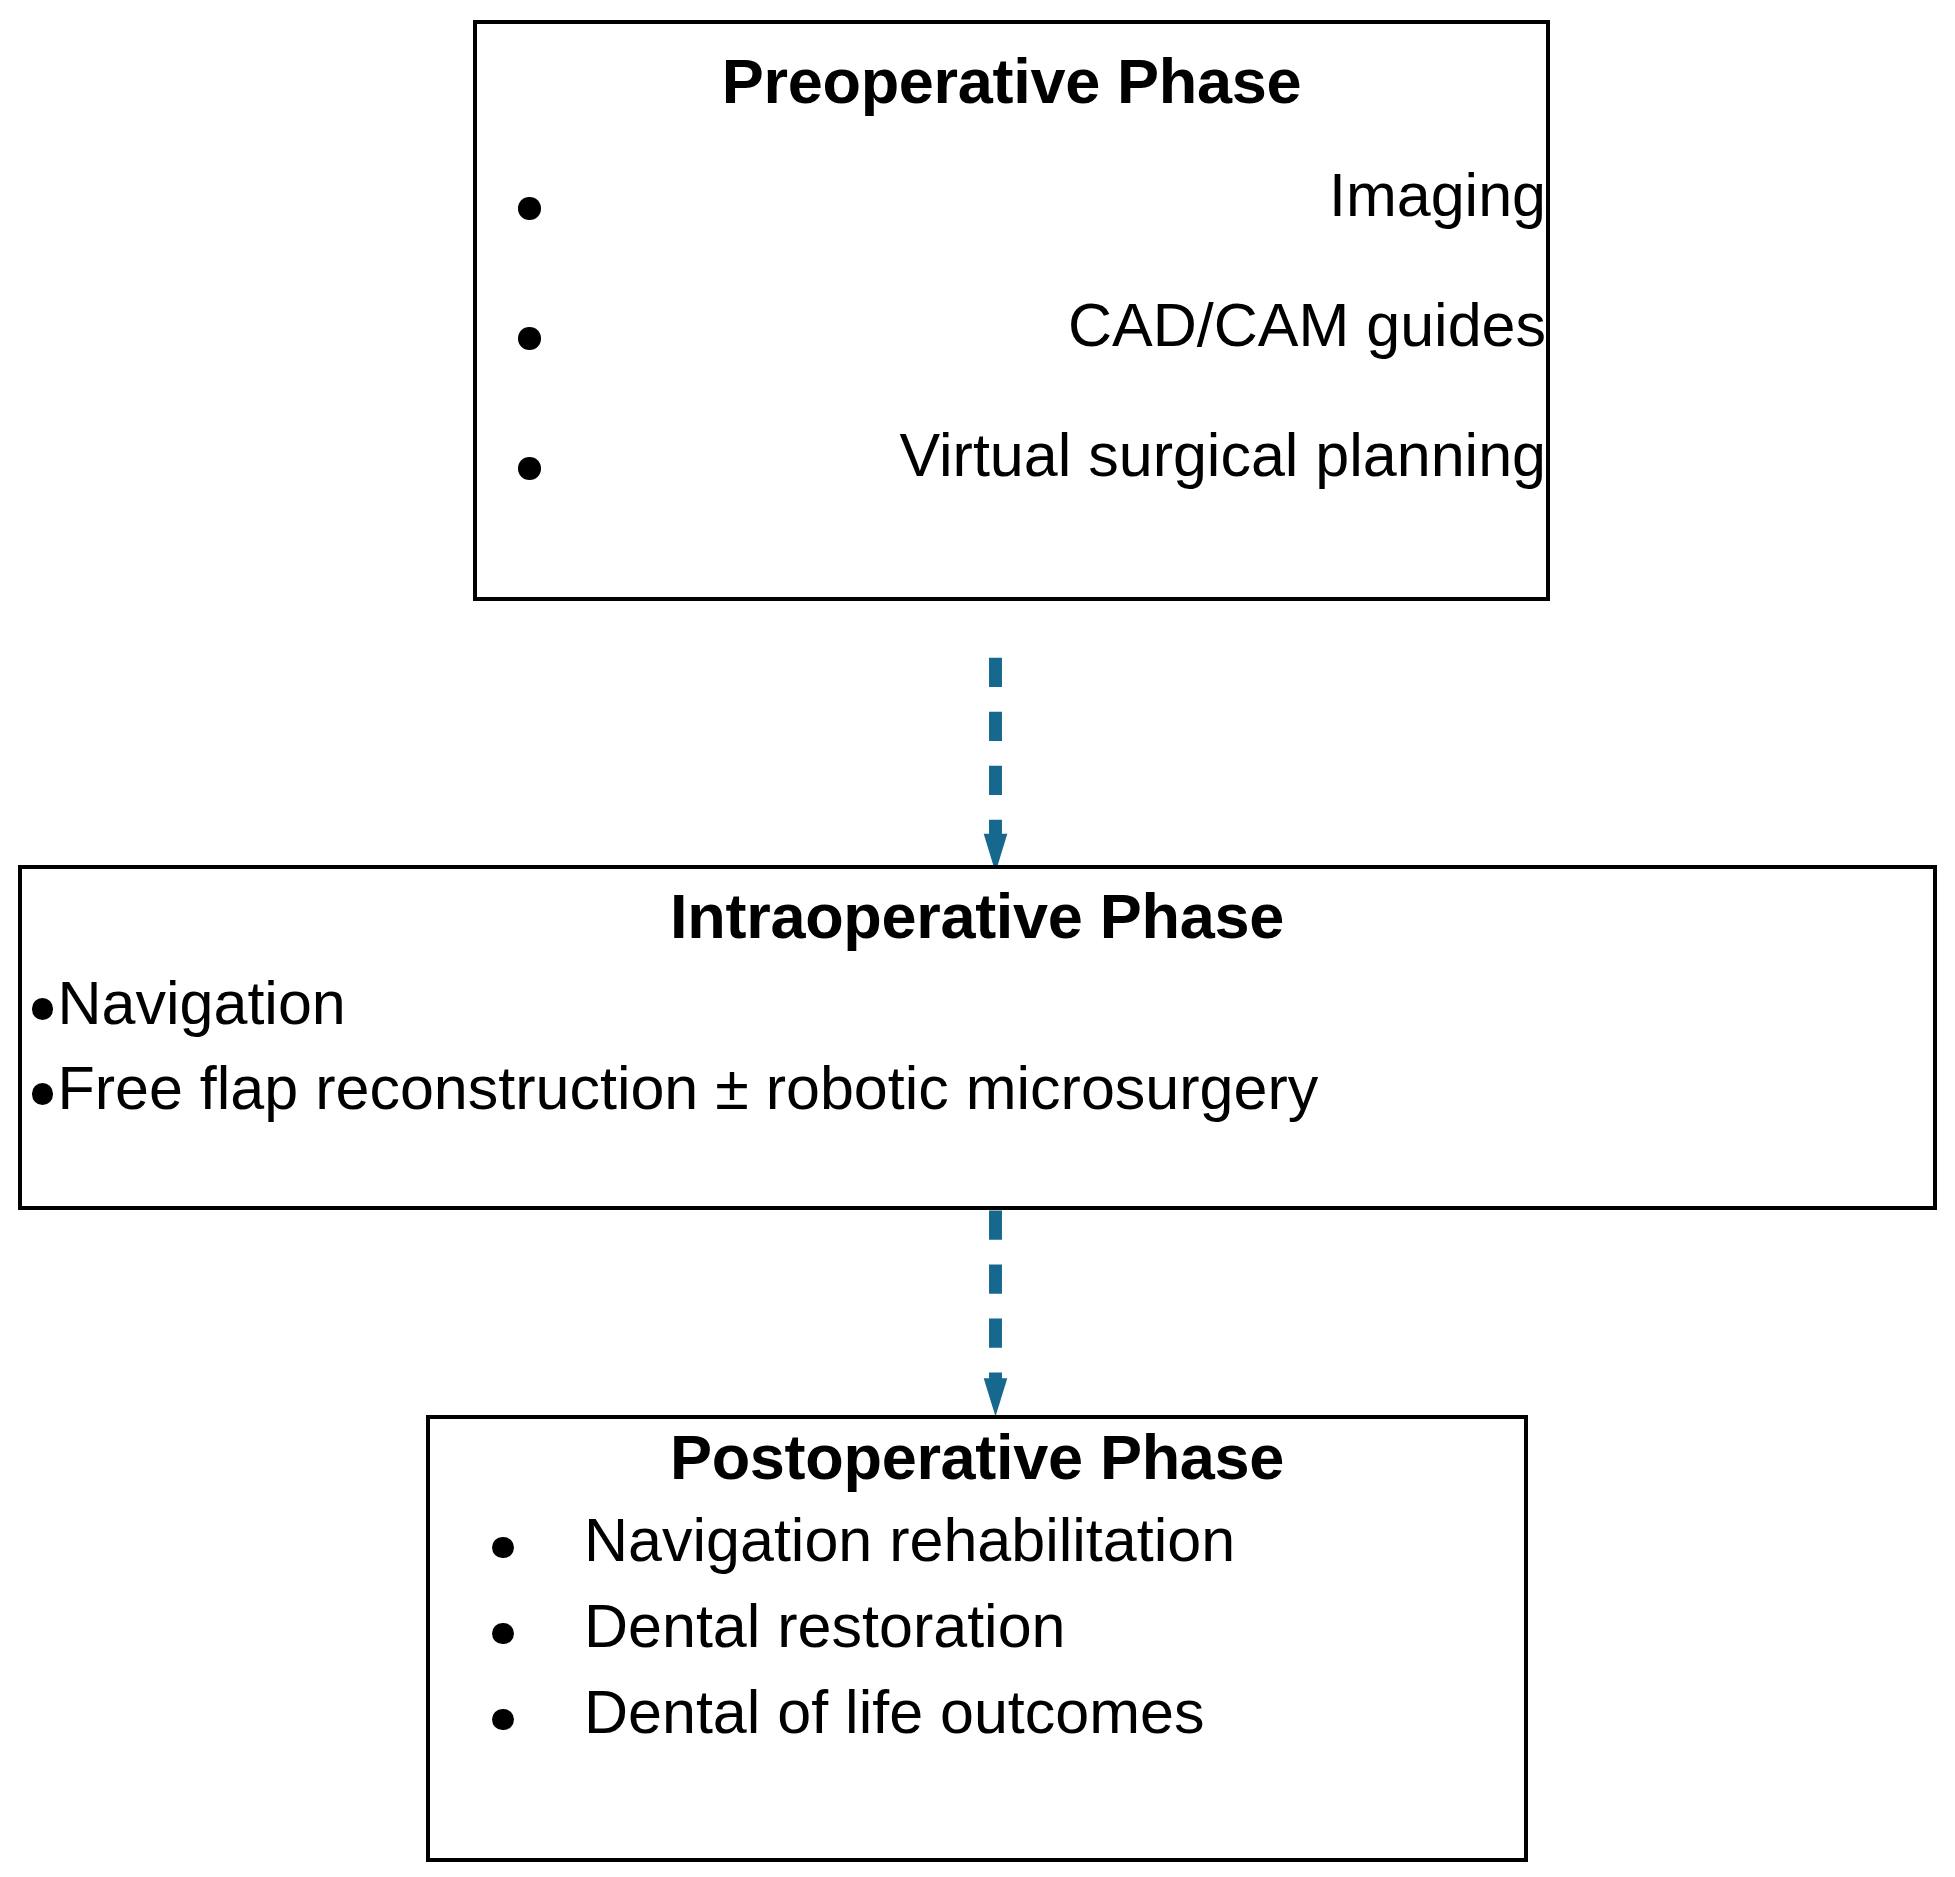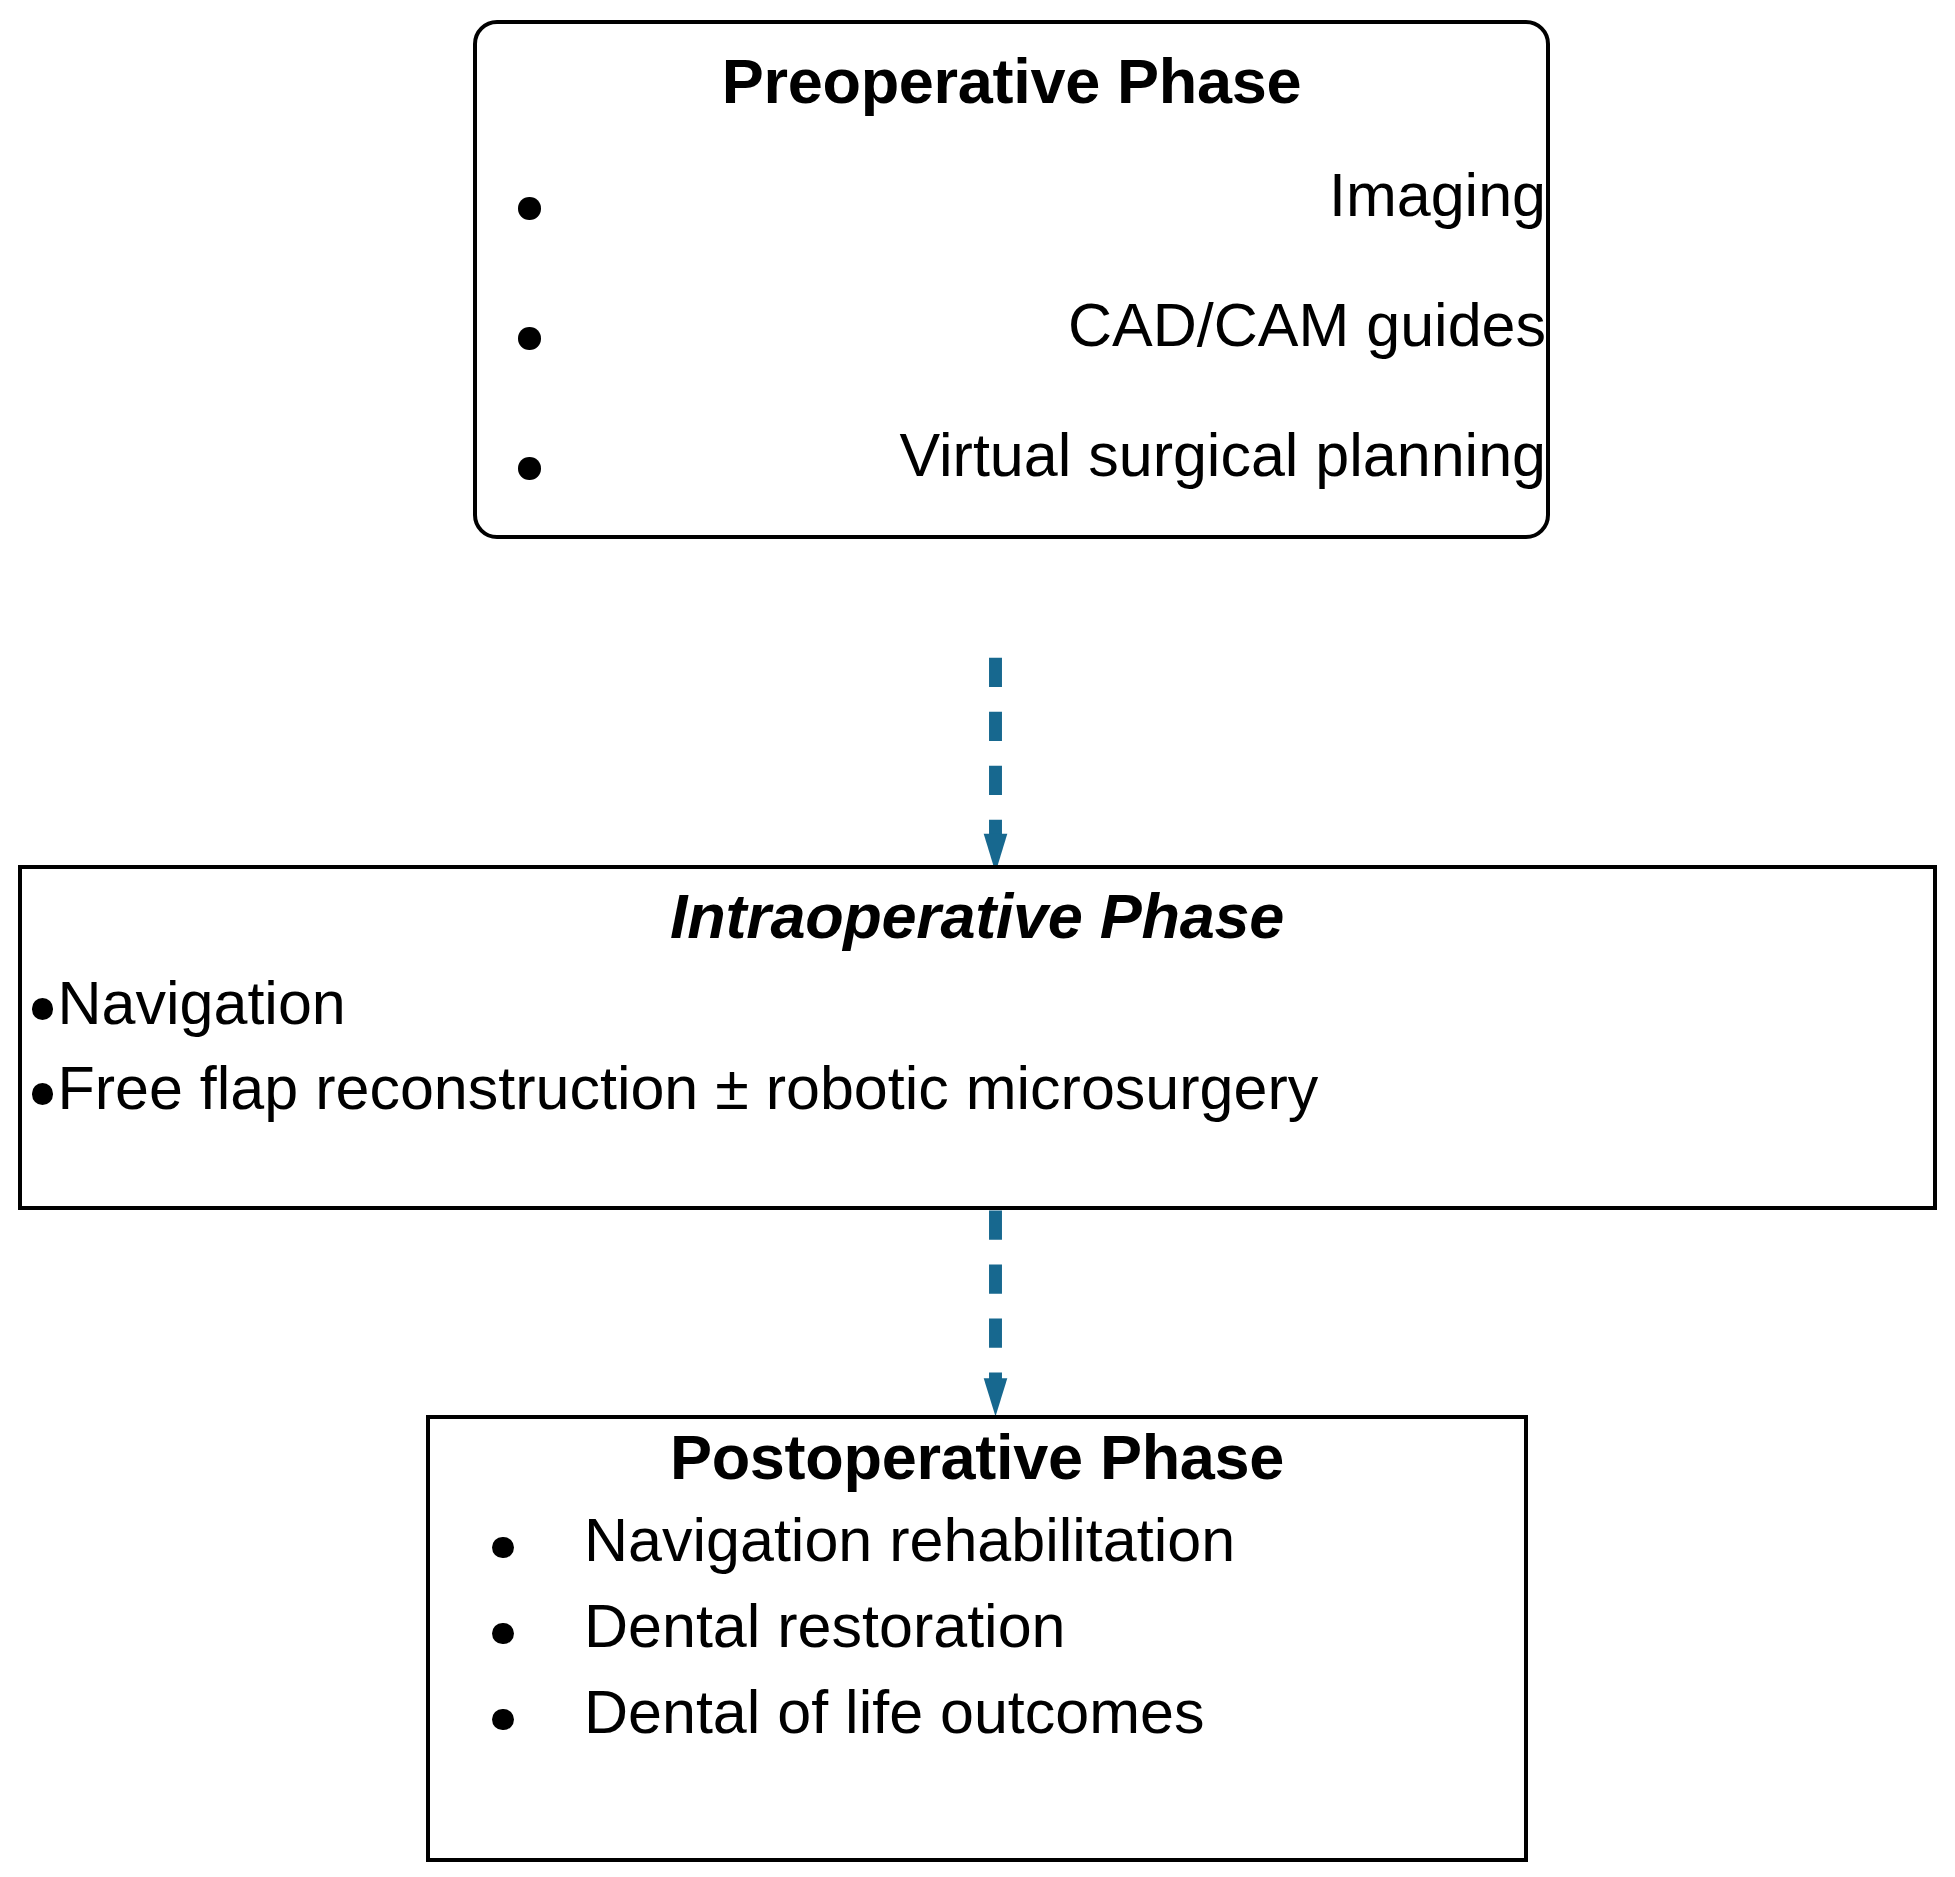--- a/index.html
+++ b/index.html
@@ -51,22 +51,21 @@
     position: absolute;
     border-radius: 50%;
     background: #000000;
   }
 
   
   #box-preoperative {
     left: 473px;
     top: 20px;
     width: 1077px;
-    height: 519px;
-    border-radius: 24px;
+    height: 581px;
   }
   #box-preoperative .phase-title {
     margin-top: 21.5px;
   }
   #box-preoperative .bullet-list {
     margin-top: 44px;
   }
   #box-preoperative .bullet-item {
     padding-left: 145px;
     height: 130px;
@@ -90,21 +89,20 @@
 
   
   #box-intraoperative {
     left: 17.5px;
     top: 865px;
     width: 1919px;
     height: 345px;
   }
   #box-intraoperative .phase-title {
     margin-top: 12.4px;
-    font-style: italic;
   }
   #box-intraoperative .bullet-list {
     margin-top: 16px;
   }
   #box-intraoperative .bullet-item {
     padding-left: 36px;
     height: 85px;
   }
   #box-intraoperative .bullet-dot {
     width: 21.5px;

